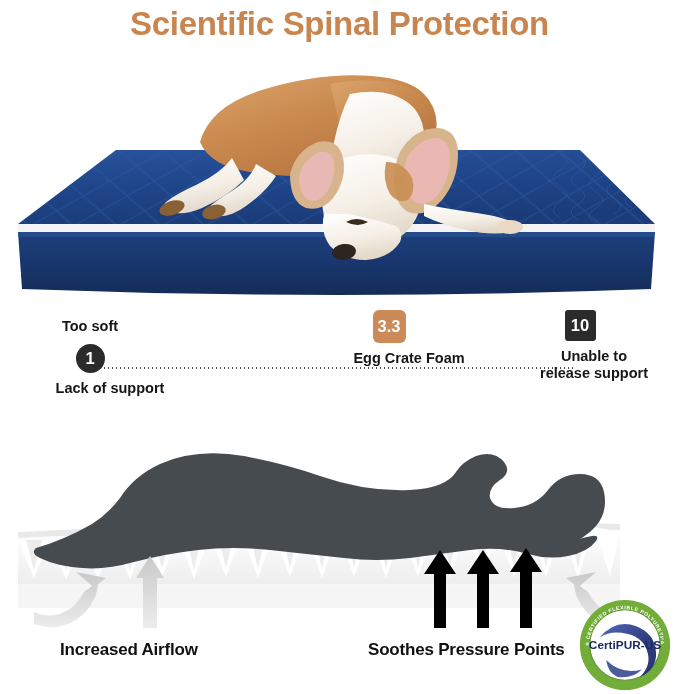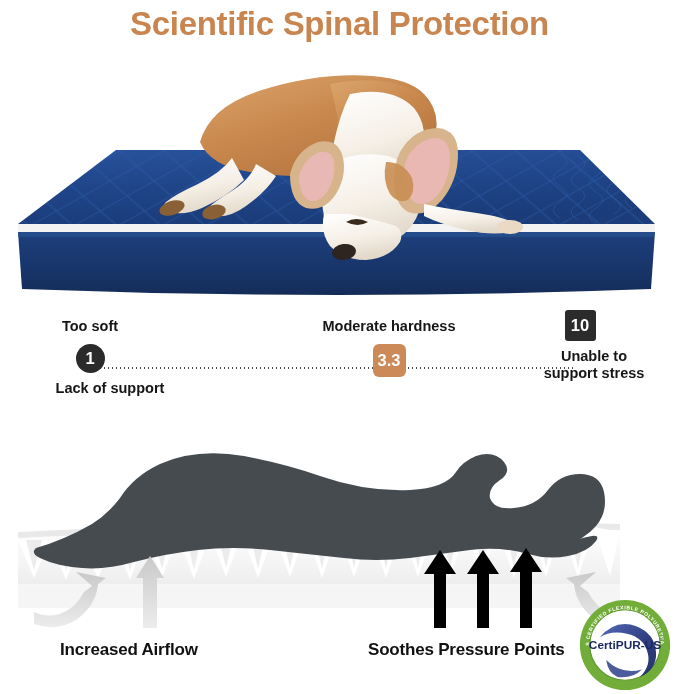--- a/index.html
+++ b/index.html
@@ -272,28 +272,28 @@
 
   <div class="scale-line"></div>
 
   <div class="scale-stop" id="stop-soft">
     <div class="stop-top-label">Too soft</div>
     <div class="badge badge-circle">1</div>
     <div class="stop-bottom-label">Lack of support</div>
   </div>
 
   <div class="scale-stop" id="stop-mod">
-    <div class="stop-top-label">Moderate hardness</div>
     <div class="badge badge-rounded">3.3</div>
+    <div class="stop-bottom-label">Egg Crate Foam</div>
   </div>
 
   <div class="scale-stop" id="stop-hard">
     <div class="badge badge-square">10</div>
     <div class="stop-bottom-label">Unable to
-support stress</div>
+release support</div>
   </div>
 </div>
 
 <div id="diagram">
   <svg id="diagram-svg" viewBox="0 0 679 200">
     <defs>
       <linearGradient id="foamGrad" x1="0" y1="0" x2="0" y2="1">
         <stop offset="0%" stop-color="#ffffff"></stop>
         <stop offset="45%" stop-color="#f4f4f4"></stop>
         <stop offset="100%" stop-color="#e6e6e6"></stop>

